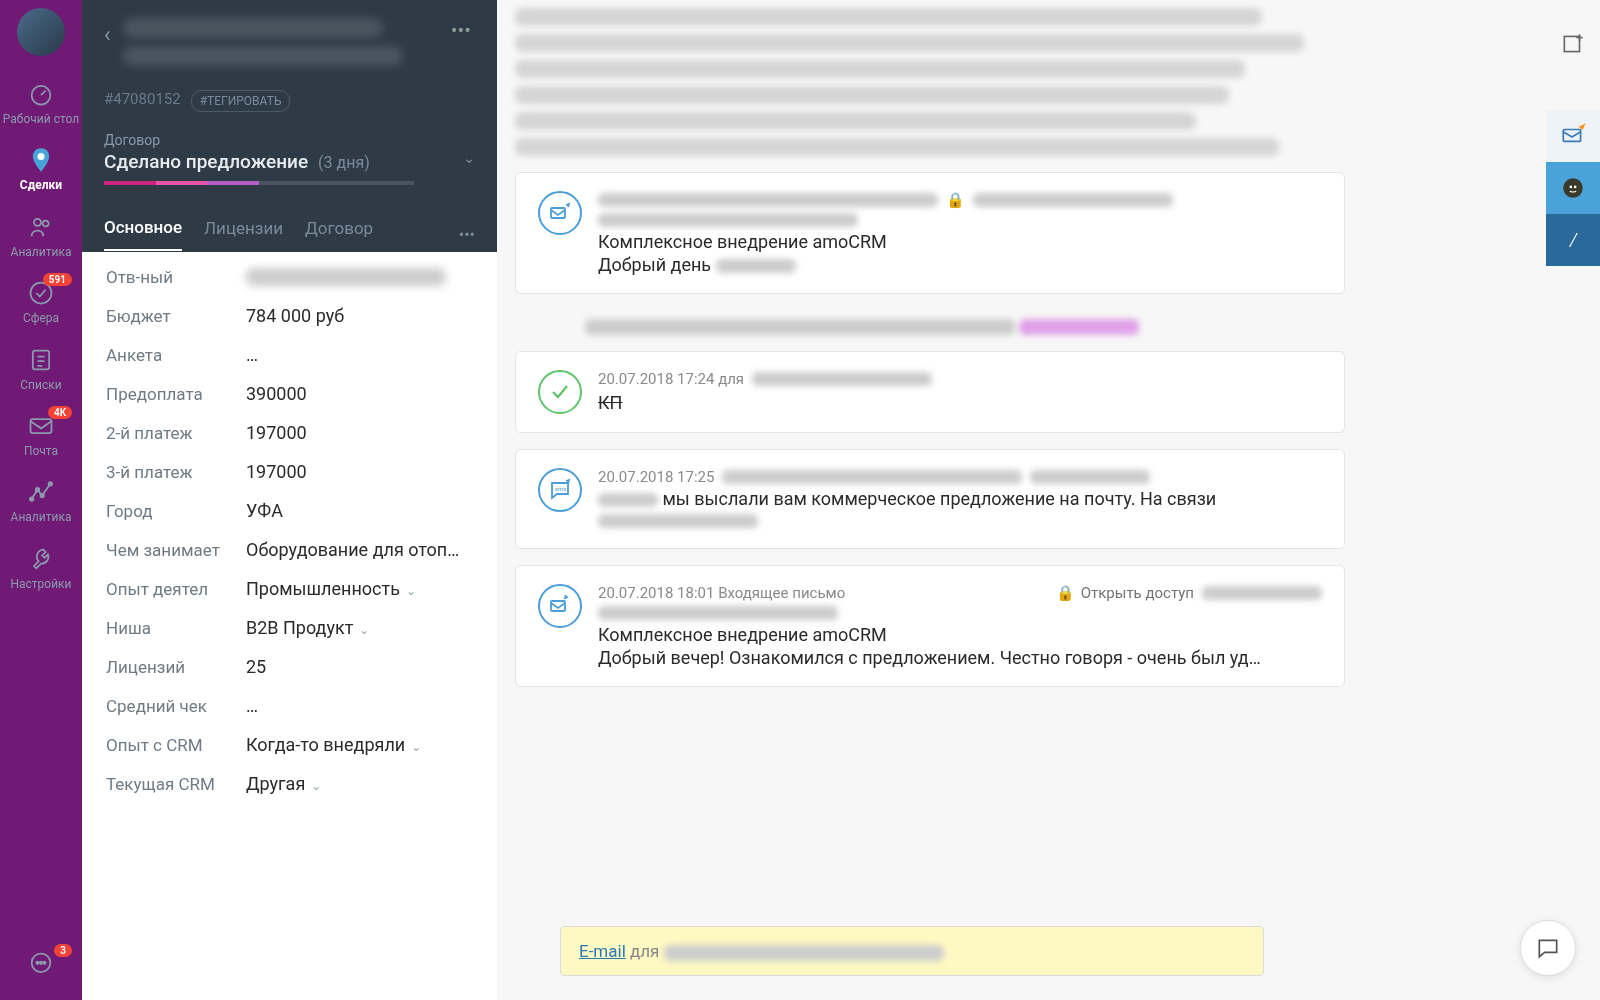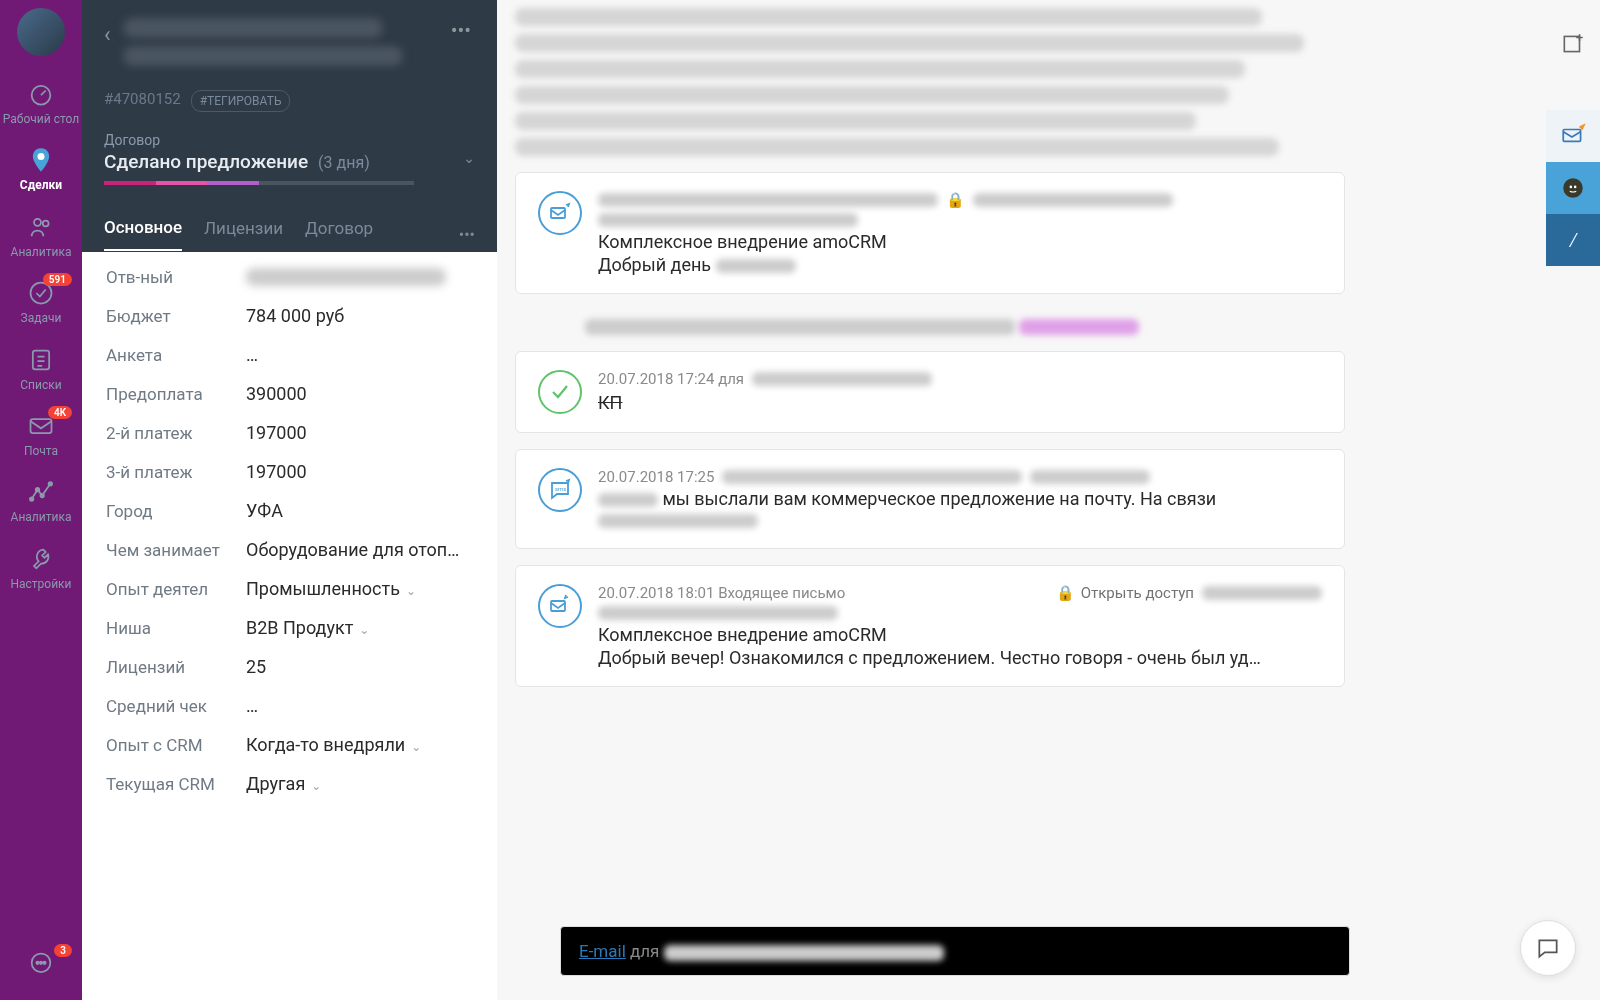--- a/index.html
+++ b/index.html
@@ -57,21 +57,21 @@
 .card-icon.green{border-color:#5ec46a;color:#5ec46a;}
 .card-body{flex:1;}
 .card-meta{font-size:15px;color:#8a8a8a;display:flex;align-items:center;gap:8px;flex-wrap:wrap;}
 .lock{color:#bbb;}
 .access{color:#737373;font-size:15px;}
 .subj{font-size:18px;color:#2a2a2a;margin-top:4px;}
 .subj.strike{text-decoration:line-through;}
 .snippet{font-size:18px;color:#2a2a2a;margin-top:2px;}
 .blur-chip{display:inline-block;background:#e0a0e8;filter:blur(3px);border-radius:6px;height:16px;width:120px;vertical-align:middle;}
 .blur-inline{display:inline-block;background:#ccc;filter:blur(3px);border-radius:6px;height:14px;width:80px;vertical-align:middle;}
-.compose{position:fixed;bottom:24px;left:560px;width:790px;background:#000000;border:1px solid #ddd;border-radius:4px;padding:14px 18px;font-size:17px;color:#888;}
+.compose{position:fixed;bottom:24px;left:560px;width:704px;background:#fef9c3;border:1px solid #ddd;border-radius:4px;padding:14px 18px;font-size:17px;color:#888;}
 .compose a{color:#2a7ab8;text-decoration:underline;}
 
 .rail{width:54px;position:absolute;right:0;top:0;height:100%;display:flex;flex-direction:column;align-items:center;padding-top:18px;gap:0;}
 .rail-btn{width:54px;height:52px;display:flex;align-items:center;justify-content:center;cursor:pointer;font-size:22px;}
 .rail-new{color:#666;}
 .rail-send{background:#eef3f8;color:#3a7ab8;}
 .rail-mc{background:#4aa3d8;color:#fff;}
 .rail-slash{background:#2a6a9a;color:#fff;font-family:Georgia,serif;font-style:italic;}
 .chat-fab{position:fixed;right:24px;bottom:24px;width:56px;height:56px;border-radius:50%;background:#fff;border:1px solid #ddd;display:flex;align-items:center;justify-content:center;font-size:24px;color:#555;cursor:pointer;box-shadow:0 2px 8px rgba(0,0,0,.1);}
 svg{display:block;}
@@ -114,21 +114,21 @@
   </div>
 
   <div class="nav-item">
     <span class="badge">591</span>
     <span class="icon">
         <svg width="28" height="28" viewBox="0 0 24 24" fill="none" stroke="currentColor" stroke-width="1.5">
           <circle cx="12" cy="12" r="9"></circle>
           <path d="M8 12l3 3 5-6"></path>
         </svg>
       </span>
-    <span class="label">Задачи</span>
+    <span class="label">Сфера</span>
   </div>
 
   <div class="nav-item">
     <span class="icon">
         <svg width="28" height="28" viewBox="0 0 24 24" fill="none" stroke="currentColor" stroke-width="1.5">
           <rect x="5" y="4" width="14" height="16" rx="2"></rect>
           <path d="M9 9h6M9 13h6M9 17h4"></path>
         </svg>
       </span>
     <span class="label">Списки</span>

